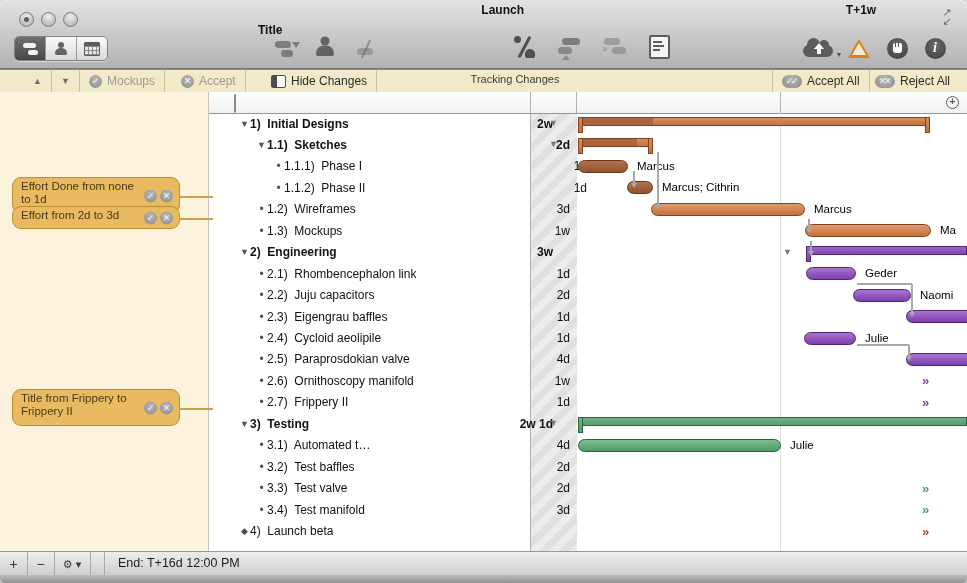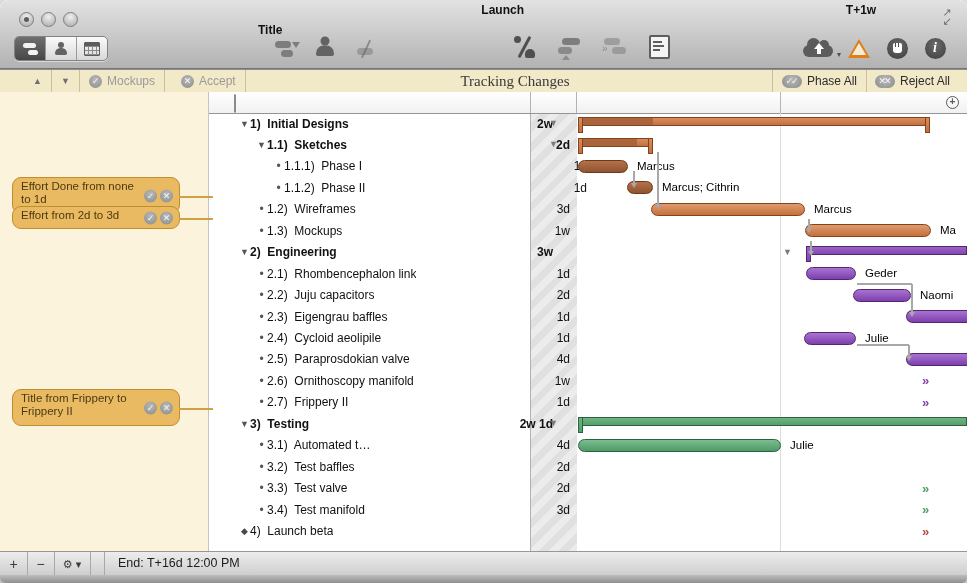--- a/index.html
+++ b/index.html
@@ -53,21 +53,21 @@
   .info-i{font-family:"Liberation Serif",serif;font-style:italic;font-weight:bold;font-size:14px;line-height:1;}
   
   #trackbar{left:0;top:69px;width:967px;height:22px;background:#f2e9c9;border-top:1px solid #8e8e8e;border-bottom:1px solid #8e8e8e;font-size:12px;color:#2c2c2c;}
   .tseg{position:absolute;top:0;height:22px;display:flex;align-items:center;padding:0 9px;border-right:1px solid #ccc09a;gap:5px;white-space:nowrap;}
   .tseg.noborder{border-right:none;}
   .arrbtn{font-size:9px;color:#6f6f6f;}
   .cir{width:13px;height:13px;border-radius:7px;background:radial-gradient(circle at 50% 35%,#b9b9b9,#8a8a8a);color:#f6f6f6;font-size:9px;line-height:13px;text-align:center;display:inline-block;}
   .cir.wide{width:20px;letter-spacing:-2px;text-indent:-2px;}
   .dim{color:#9a9a9a;}
   #hidechip .panel-ico{width:13px;height:11px;border:1px solid #4c4c4c;border-radius:2px;background:linear-gradient(90deg,#4c4c4c 0 5px,#f7f7f7 5px);}
-  #track-title{position:absolute;left:515px;top:3px;transform:translateX(-50%);font-size:15px;color:#3a3a3a;font-family:Liberation Serif, serif;}
+  #track-title{position:absolute;left:515px;top:3px;transform:translateX(-50%);font-size:11px;color:#3a3a3a;}
   
   #sidebar{left:0;top:92px;width:208px;height:459px;background:#fbf3db;border-right:1px solid #c4c4c4;}
   #outline{left:209px;top:92px;width:321px;height:459px;background:#fff;}
   #strip{left:530px;top:113px;width:46px;height:438px;background:repeating-linear-gradient(135deg,#ececec 0 7px,#e0e0e0 7px 14px);border-left:1px solid #b2b2b2;border-right:1px solid #b2b2b2;}
   #gantt{left:577px;top:92px;width:390px;height:459px;background:#fff;}
   #hdr-row{left:209px;top:92px;width:758px;height:21px;background:linear-gradient(#ffffff,#f1f1f1);border-bottom:1px solid #959595;}
   #strip-hdr-l{left:530px;top:92px;width:1px;height:21px;background:#b2b2b2;}
   #strip-hdr-r{left:576px;top:92px;width:1px;height:21px;background:#b2b2b2;}
   .hdrtxt{position:absolute;top:3px;font-size:12px;font-weight:bold;color:#111;}
   #gridline{left:780px;top:113px;width:1px;height:438px;background:#dedede;}
@@ -216,24 +216,28 @@
         <span class="arrbtn">▼</span>
       </div>
     <div class="tseg" style="left:80px;">
       <span class="cir">✓</span>
       <span class="dim">Mockups</span>
     </div>
     <div class="tseg" style="left:172px;">
       <span class="cir">✕</span>
       <span class="dim">Accept</span>
     </div>
+    <div class="tseg" id="hidechip" style="left:262px;">
+      <span class="panel-ico"></span>
+      <span>Hide Changes</span>
+    </div>
     <div id="track-title">Tracking Changes</div>
     <div class="tseg" style="left:772px;border-left:1px solid #ccc09a;">
       <span class="cir wide">✓✓</span>
-      <span>Phase All</span>
+      <span>Accept All</span>
     </div>
     <div class="tseg noborder" style="left:866px;">
       <span class="cir wide">✕✕</span>
       <span>Reject All</span>
     </div>
   </div>
 
   <div id="sidebar" class="abs"></div>
   <div id="outline" class="abs"></div>
   <div id="strip" class="abs"></div>

